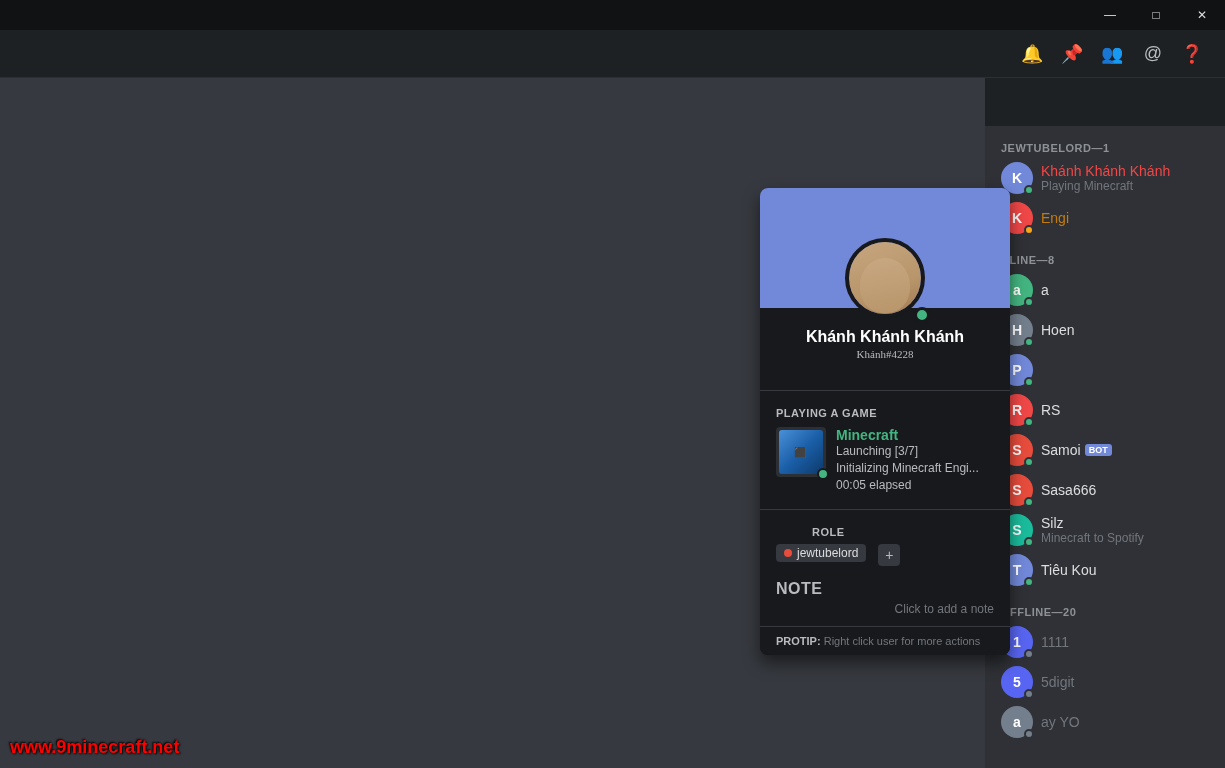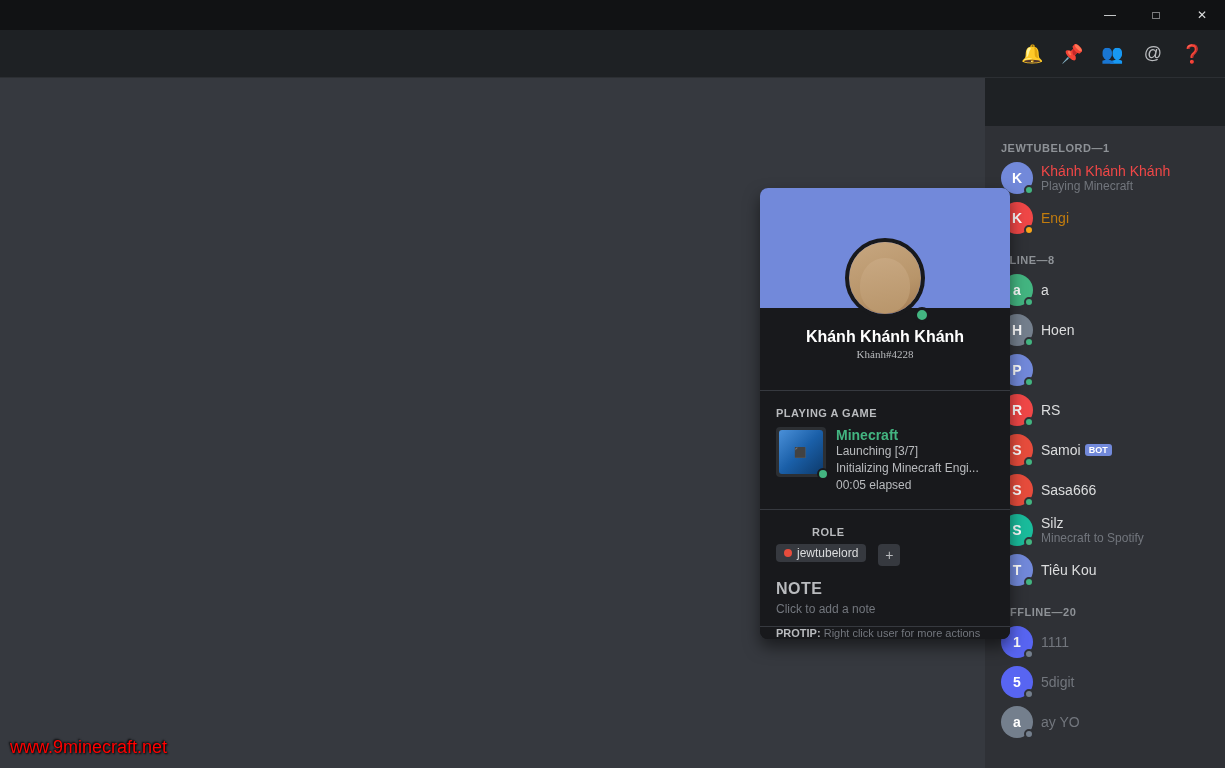--- a/index.html
+++ b/index.html
@@ -93,21 +93,21 @@
       background: #36393f;
       position: relative;
     }
 
     
     .watermark {
       position: absolute;
       bottom: 10px;
       left: 10px;
       font-size: 18px;
-      font-weight: normal;
+      font-weight: bold;
       color: #ff0000;
       text-shadow: 1px 1px 2px #000, -1px -1px 2px #000;
       z-index: 50;
     }
 
     
     .right-sidebar {
       width: 240px;
       background: #2f3136;
       overflow-y: auto;
@@ -317,24 +317,25 @@
       font-weight: 700;
       color: #b9bbbe;
       text-transform: uppercase;
       margin-bottom: 4px;
       letter-spacing: 0.5px;
     }
     .note-input {
       font-size: 12px;
       color: #72767d;
       cursor: text;
+      text-align: right;
     }
     .protip {
       background: #18191c;
-      padding: 0 16px;
+      padding: 8px 16px;
       font-size: 11px;
       color: #72767d;
       border-top: 1px solid #36393f;
     }
     .protip span.bold {
       font-weight: 700;
       color: #b9bbbe;
     }
 
     

